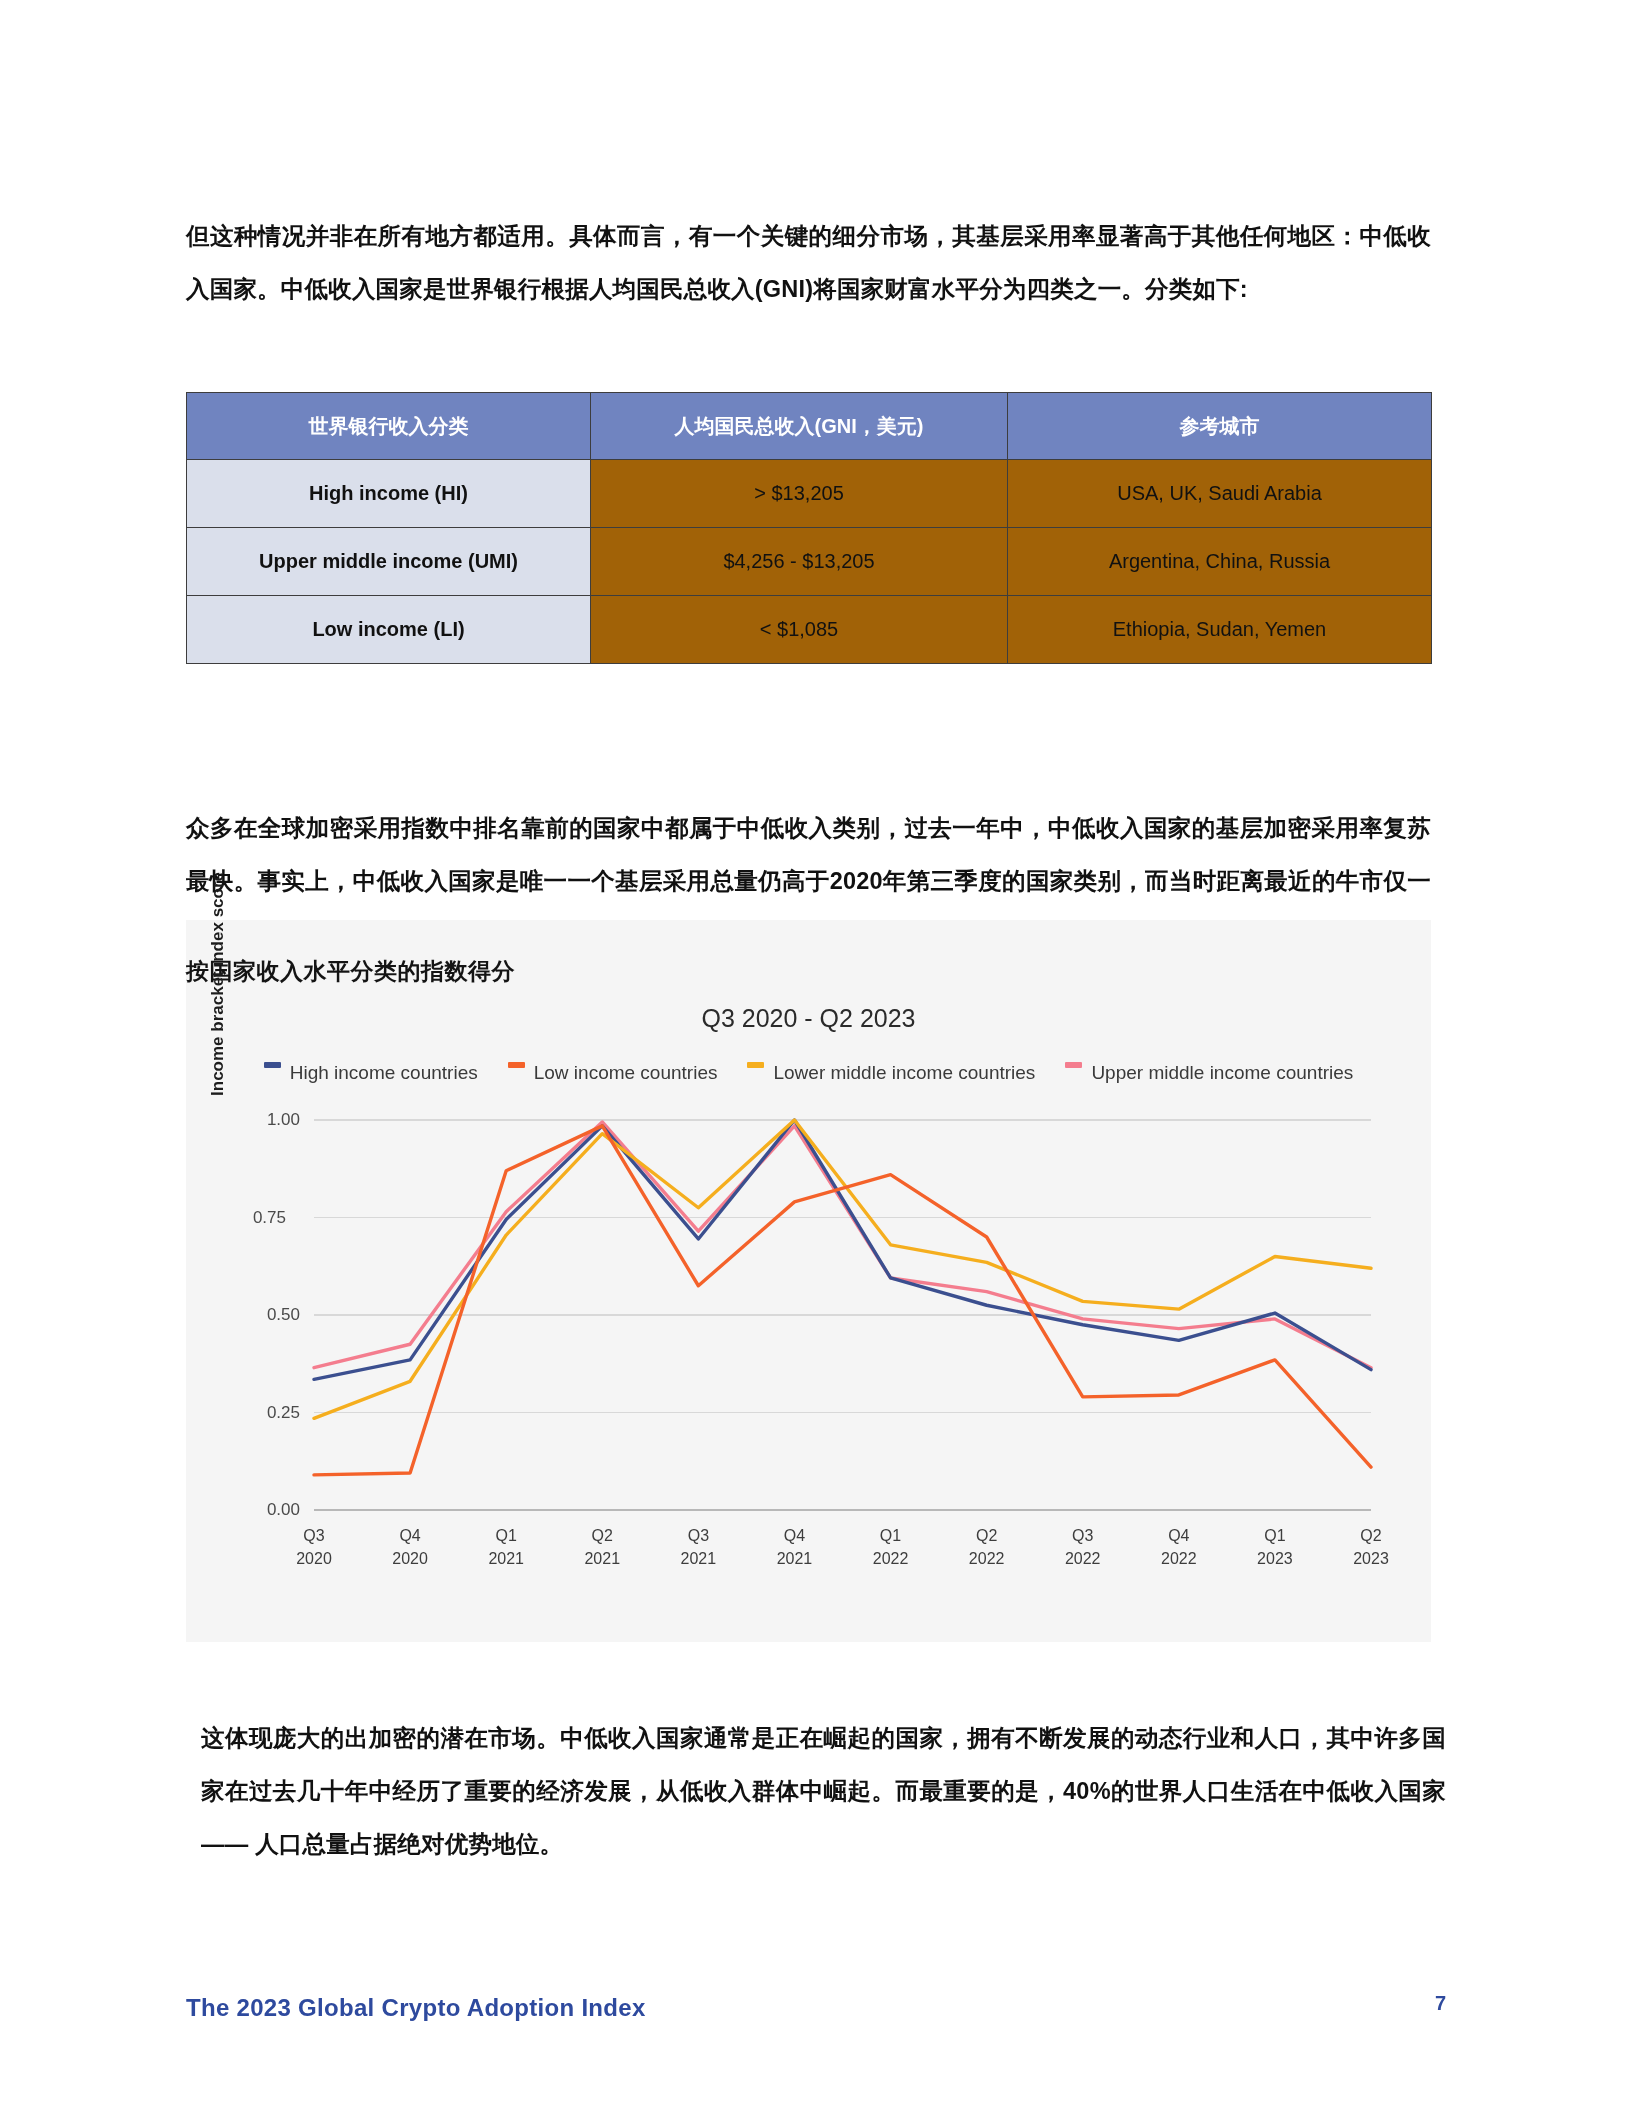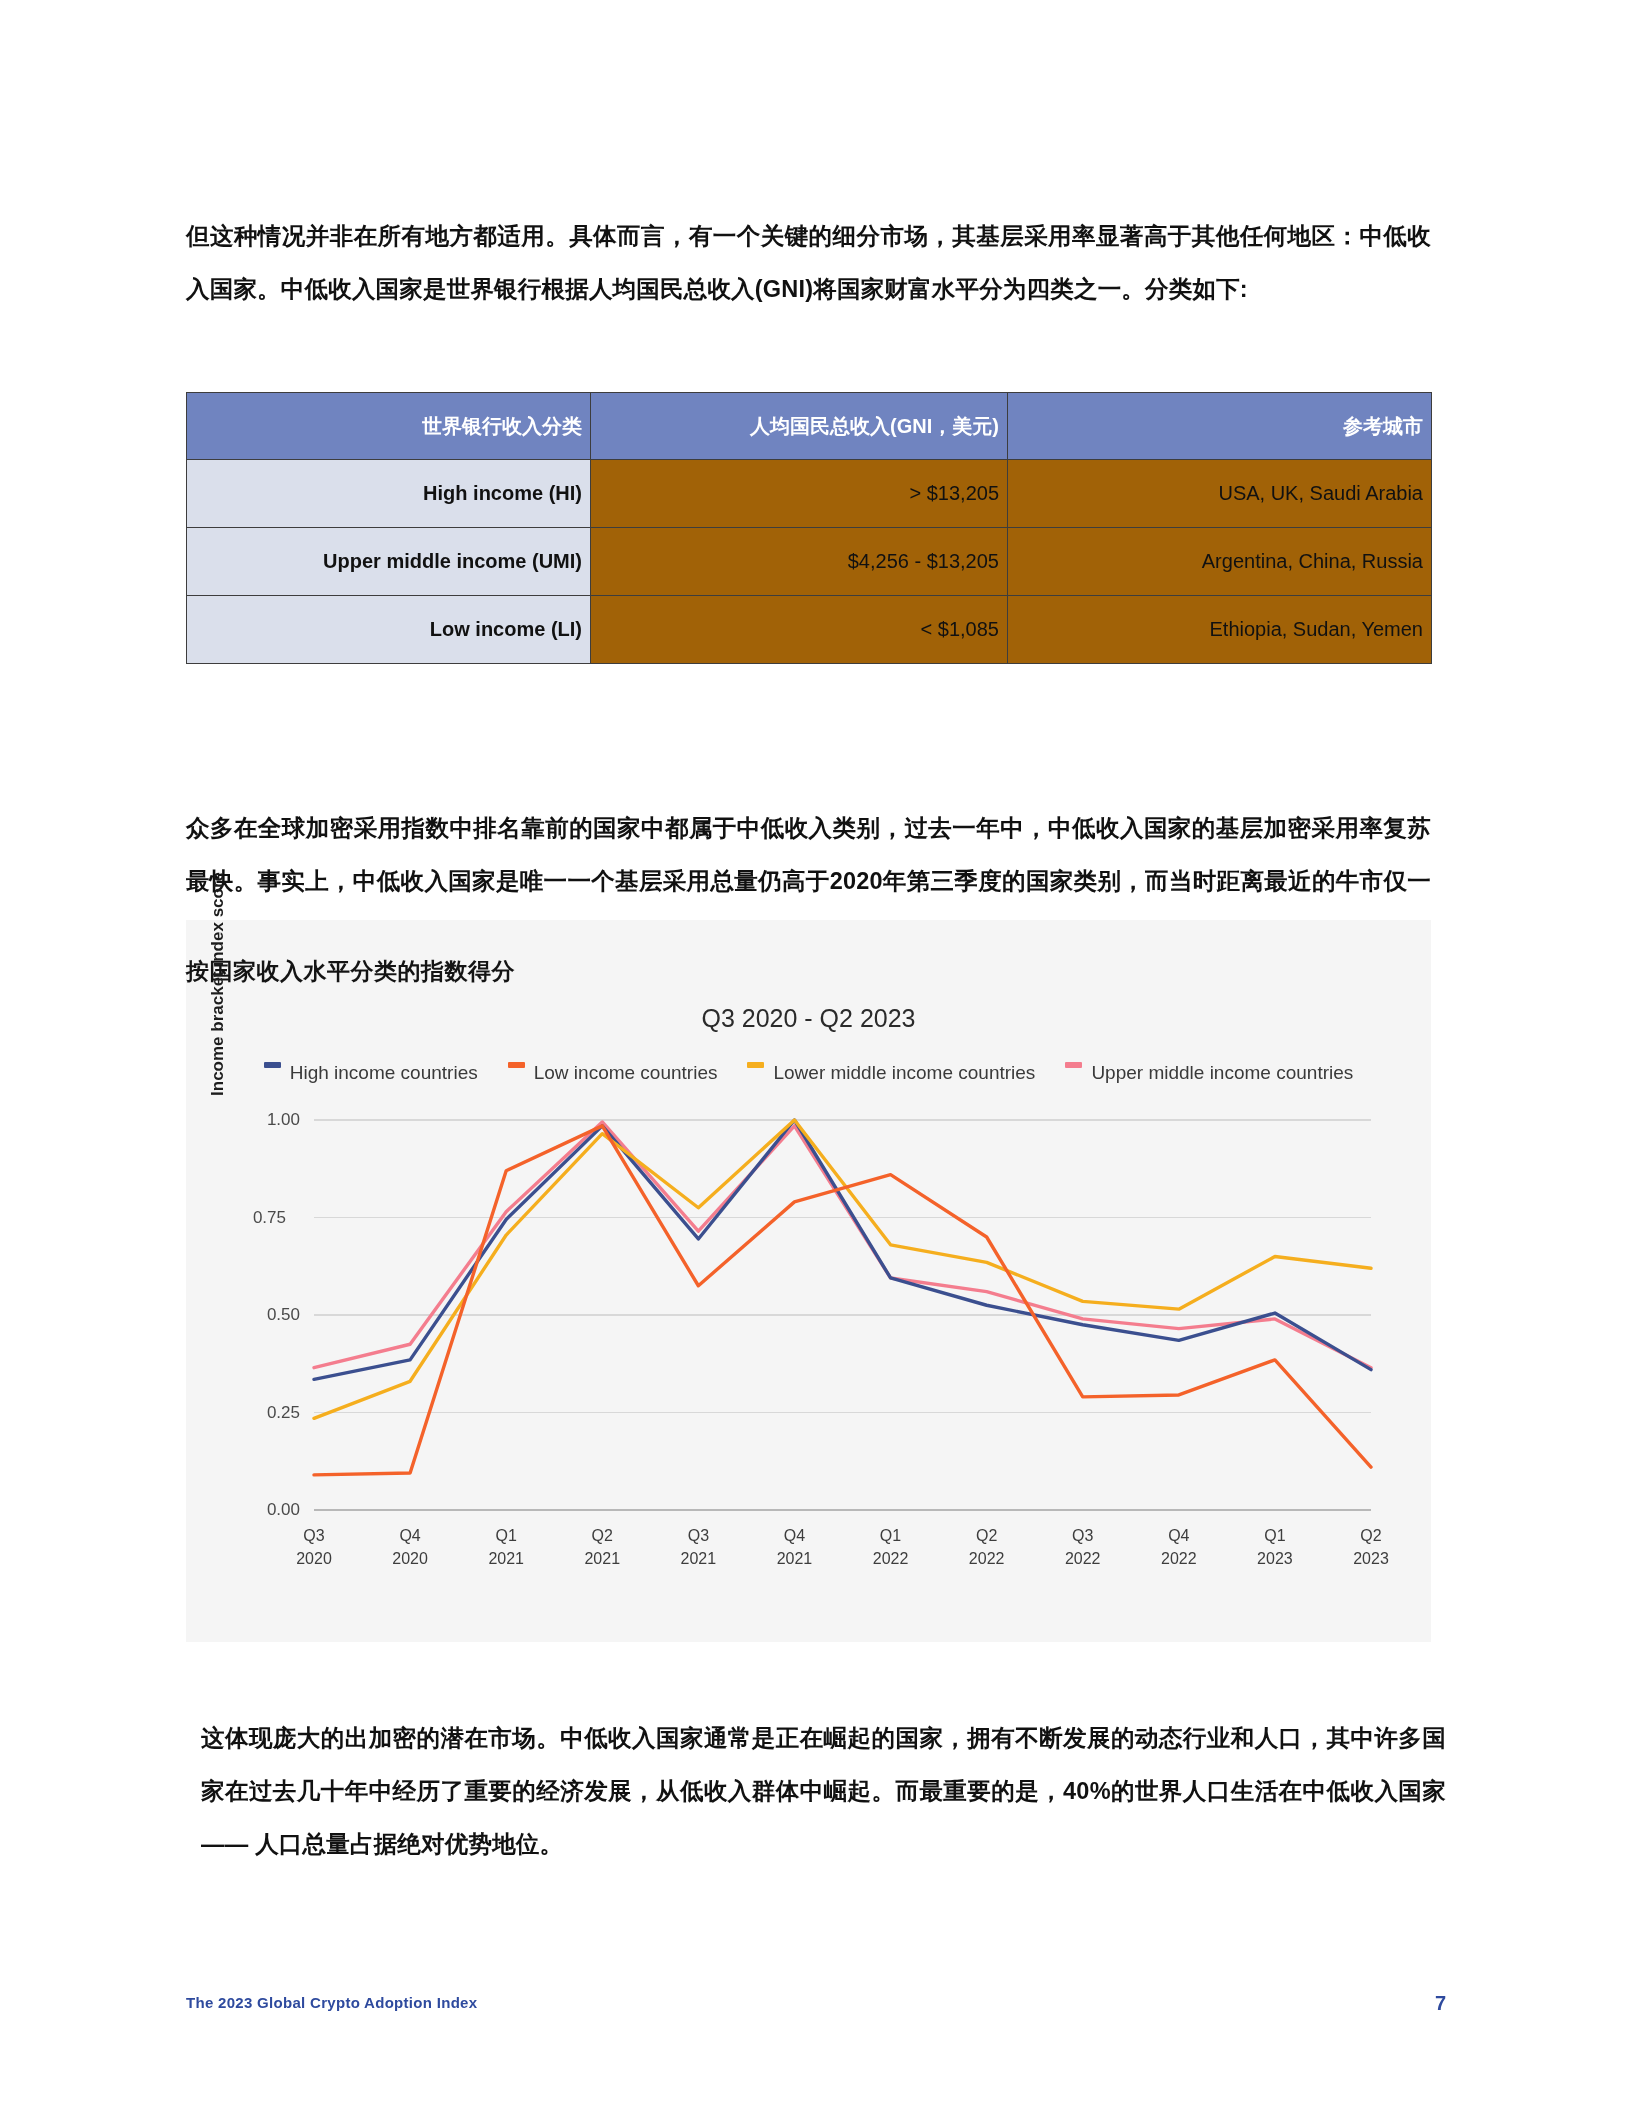--- a/index.html
+++ b/index.html
@@ -48,21 +48,21 @@
     border-collapse: collapse;
     table-layout: fixed;
   }
   .income-table th,
   .income-table td {
     border: 1.5px solid #3d3d3d;
     padding: 0 8px;
     height: 67px;
     vertical-align: middle;
     font-size: 20px;
-    text-align: right;
+    text-align: center;
   }
   .income-table thead th {
     background: #7084c0;
     color: #ffffff;
     font-weight: 700;
     font-size: 20px;
     height: 66px;
     border-color: #3d3d3d;
   }
   .income-table tbody td.c-label {
@@ -183,21 +183,21 @@
     left: 0;
     top: 0;
     overflow: visible;
   }
 
   
   .footer-title {
     position: absolute;
     left: 186px;
     top: 1994px;
-    font-size: 15px;
+    font-size: 24px;
     font-weight: 700;
     color: #2e4a9e;
     letter-spacing: 0.3px;
     text-align: center;
   }
   .footer-page {
     position: absolute;
     right: 186px;
     top: 1992px;
     font-size: 20px;

